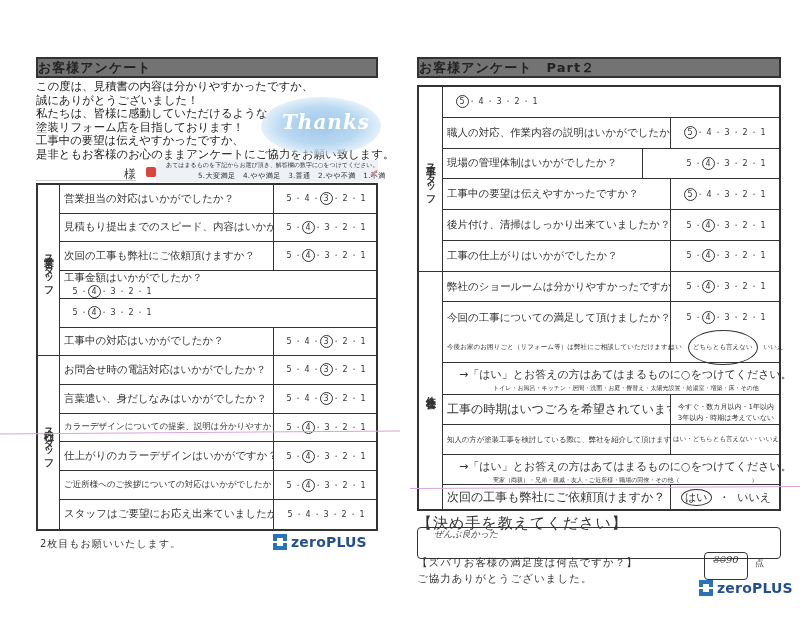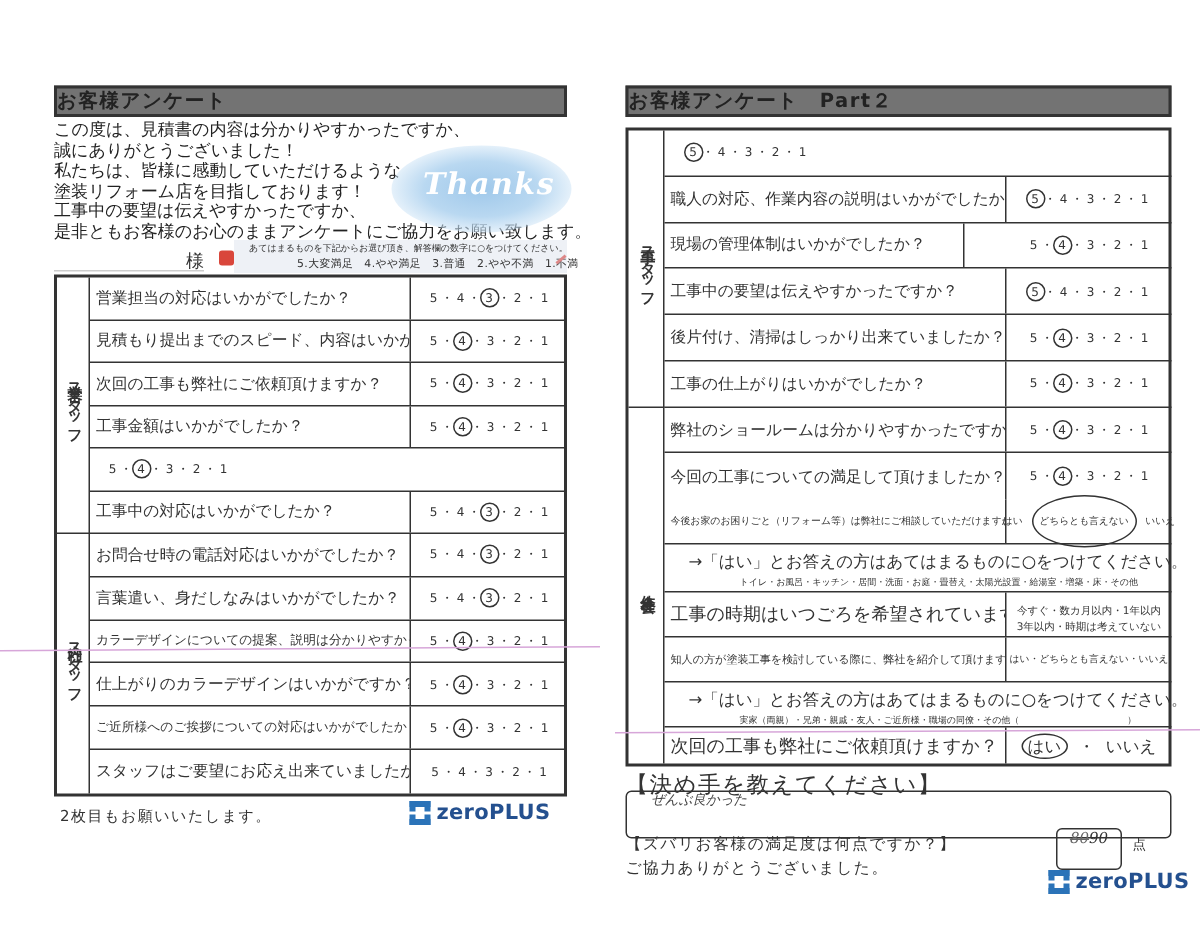--- a/index.html
+++ b/index.html
@@ -177,21 +177,21 @@
             <span class="dot">・</span>
             <span class="opt circled">4</span>
             <span class="dot">・</span>
             <span class="opt">3</span>
             <span class="dot">・</span>
             <span class="opt">2</span>
             <span class="dot">・</span>
             <span class="opt">1</span>
           </div>
         </div>
-        <div class="row" style="top: 85.5px; left: 22px; width: 318px; height: 28.5px;">
+        <div class="row" style="top: 85.5px; left: 22px; width: 318px; height: 28.5px; flex-direction: column;">
           <div class="q-cell">工事金額はいかがでしたか？</div>
           <div class="a-cell" style="width: 104px;">
             <span class="opt">5</span>
             <span class="dot">・</span>
             <span class="opt circled">4</span>
             <span class="dot">・</span>
             <span class="opt">3</span>
             <span class="dot">・</span>
             <span class="opt">2</span>
             <span class="dot">・</span>

